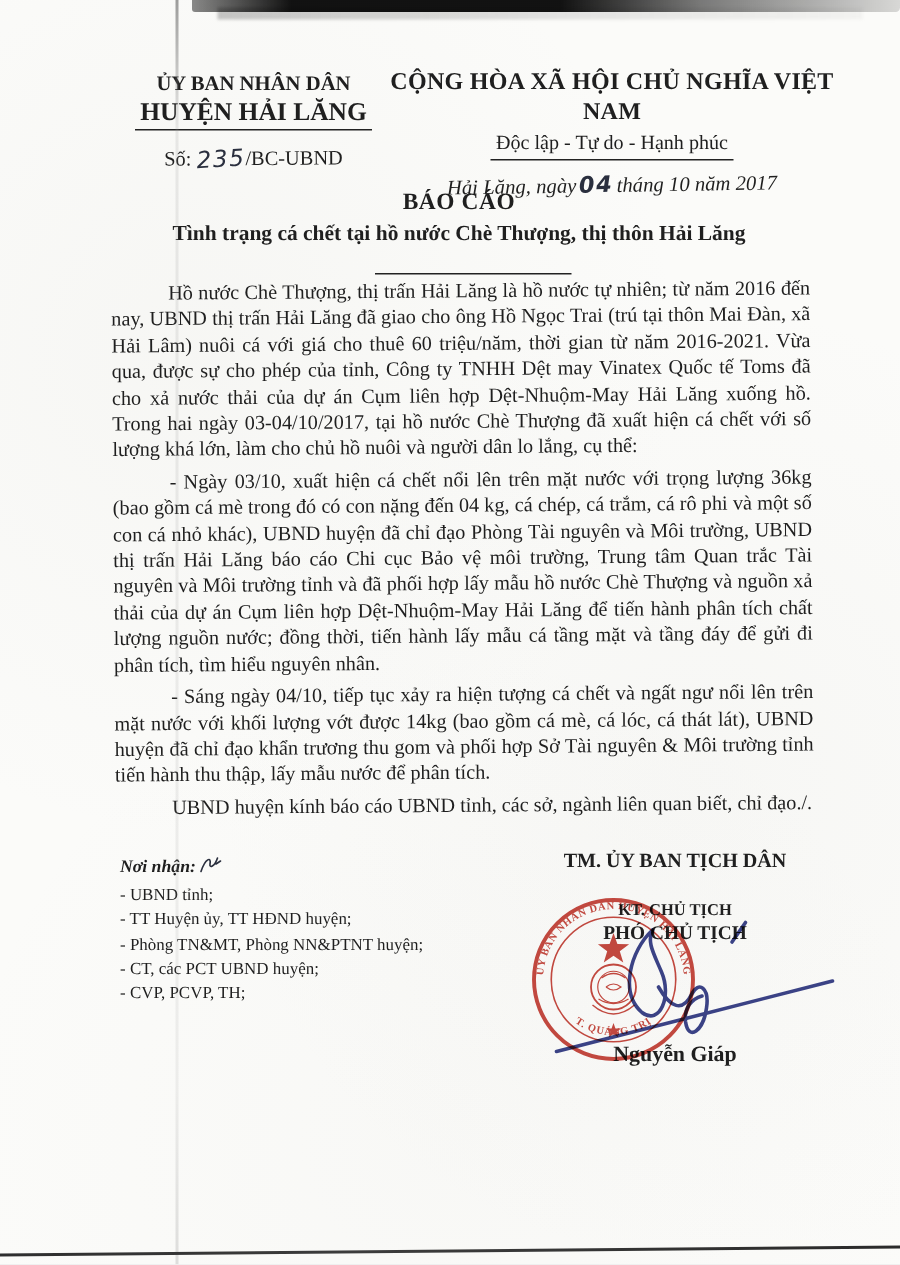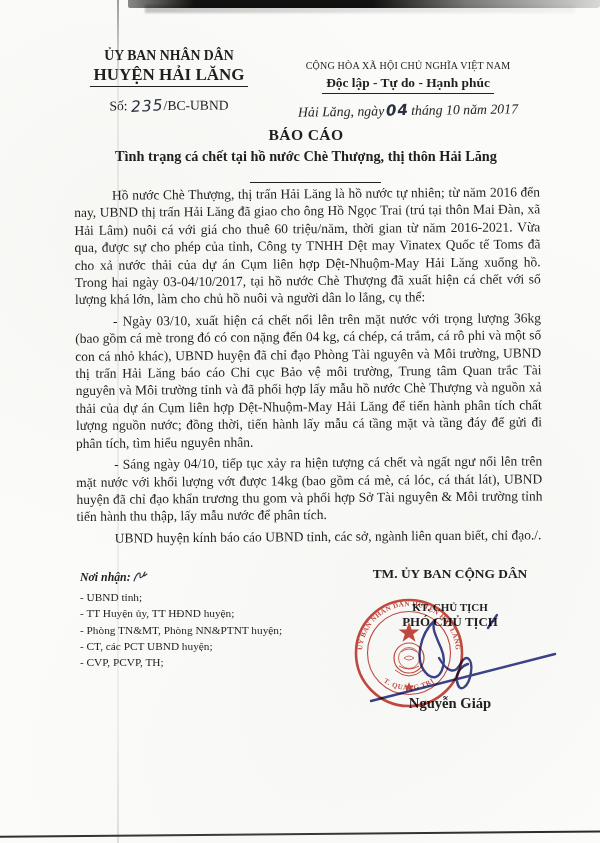--- a/index.html
+++ b/index.html
@@ -26,22 +26,22 @@
     background:linear-gradient(90deg,#2e2e2e,#3c3c3c 40%,#2a2a2a);transform:rotate(-.5deg);}
   
   .hdr-left{position:absolute;left:64px;top:47px;width:210px;text-align:center;line-height:1.25;}
   .hdr-left .l1{font-weight:bold;font-size:13.8px;}
   .hdr-left .l2{font-weight:bold;font-size:17px;}
   .hdr-left .l2 span{display:inline-block;border-bottom:1.3px solid #222;padding:0 3px 1px;}
   .so-line{margin-top:9px;font-size:13.6px;transform:rotate(-.4deg);}
   .hand{font-family:"DejaVu Sans", sans-serif;font-style:italic;color:#2a2f3e;}
   .hand-num{font-size:15.5px;letter-spacing:1px;display:inline-block;transform:rotate(-3deg);position:relative;top:1px;}
   .hdr-right{position:absolute;left:242px;top:45px;width:332px;text-align:center;line-height:1.25;}
-  .hdr-right .l1{font-weight:normal;font-size:10px;letter-spacing:.2px;margin-top:15px;}
-  .hdr-right .l2{font-weight:bold;font-size:13.4px;margin-top:2px;}
+  .hdr-right .l1{font-weight:bold;font-size:16px;letter-spacing:.2px;}
+  .hdr-right .l2{font-weight:normal;font-size:13.4px;margin-top:2px;}
   .hdr-right .l2 span{display:inline-block;border-bottom:1.3px solid #222;padding:0 4px 2px;}
   .date-line{margin-top:7px;font-size:13.8px;font-style:italic;transform:rotate(-.9deg);}
   .hand-day{font-weight:bold;font-size:15px;letter-spacing:1px;display:inline-block;transform:rotate(-2deg);margin:0 2px;}
   
   .title-block{position:absolute;left:0;top:126px;width:612px;text-align:center;}
   .title{font-weight:bold;font-size:15.6px;letter-spacing:.4px;}
   .subtitle{font-weight:bold;font-size:14.3px;margin-top:4px;}
   .subtitle .u{border-bottom:1.3px solid #222;padding-bottom:18px;}
   
   .body{position:absolute;left:74px;top:187px;width:466px;z-index:1;
@@ -111,21 +111,21 @@
           </svg></span>
     </div>
     <div>- UBND tỉnh;</div>
     <div>- TT Huyện ủy, TT HĐND huyện;</div>
     <div>- Phòng TN&amp;MT, Phòng NN&amp;PTNT huyện;</div>
     <div>- CT, các PCT UBND huyện;</div>
     <div>- CVP, PCVP, TH;</div>
   </div>
 
   <div class="sign-block">
-    <div class="a1">TM. ỦY BAN CỘNG DÂN</div>
+    <div class="a1">TM. ỦY BAN TỊCH DÂN</div>
     <div class="a2">KT. CHỦ TỊCH</div>
     <div class="a3">PHÓ CHỦ TỊCH</div>
   </div>
 
   <svg class="stamp" viewBox="0 0 114 114">
     <circle cx="57" cy="57" r="53" fill="none" stroke="#c23a30" stroke-width="2.6"></circle>
     <circle cx="57" cy="57" r="41.5" fill="none" stroke="#c23a30" stroke-width="1.1"></circle>
     <path id="arcTop" d="M 10 57 A 47 47 0 0 1 104 57" fill="none"></path>
     <path id="arcBot" d="M 16 66 A 44 44 0 0 0 98 66" fill="none"></path>
     <text font-family="Liberation Serif, serif" font-size="7" font-weight="bold" fill="#c23a30" letter-spacing=".4">

